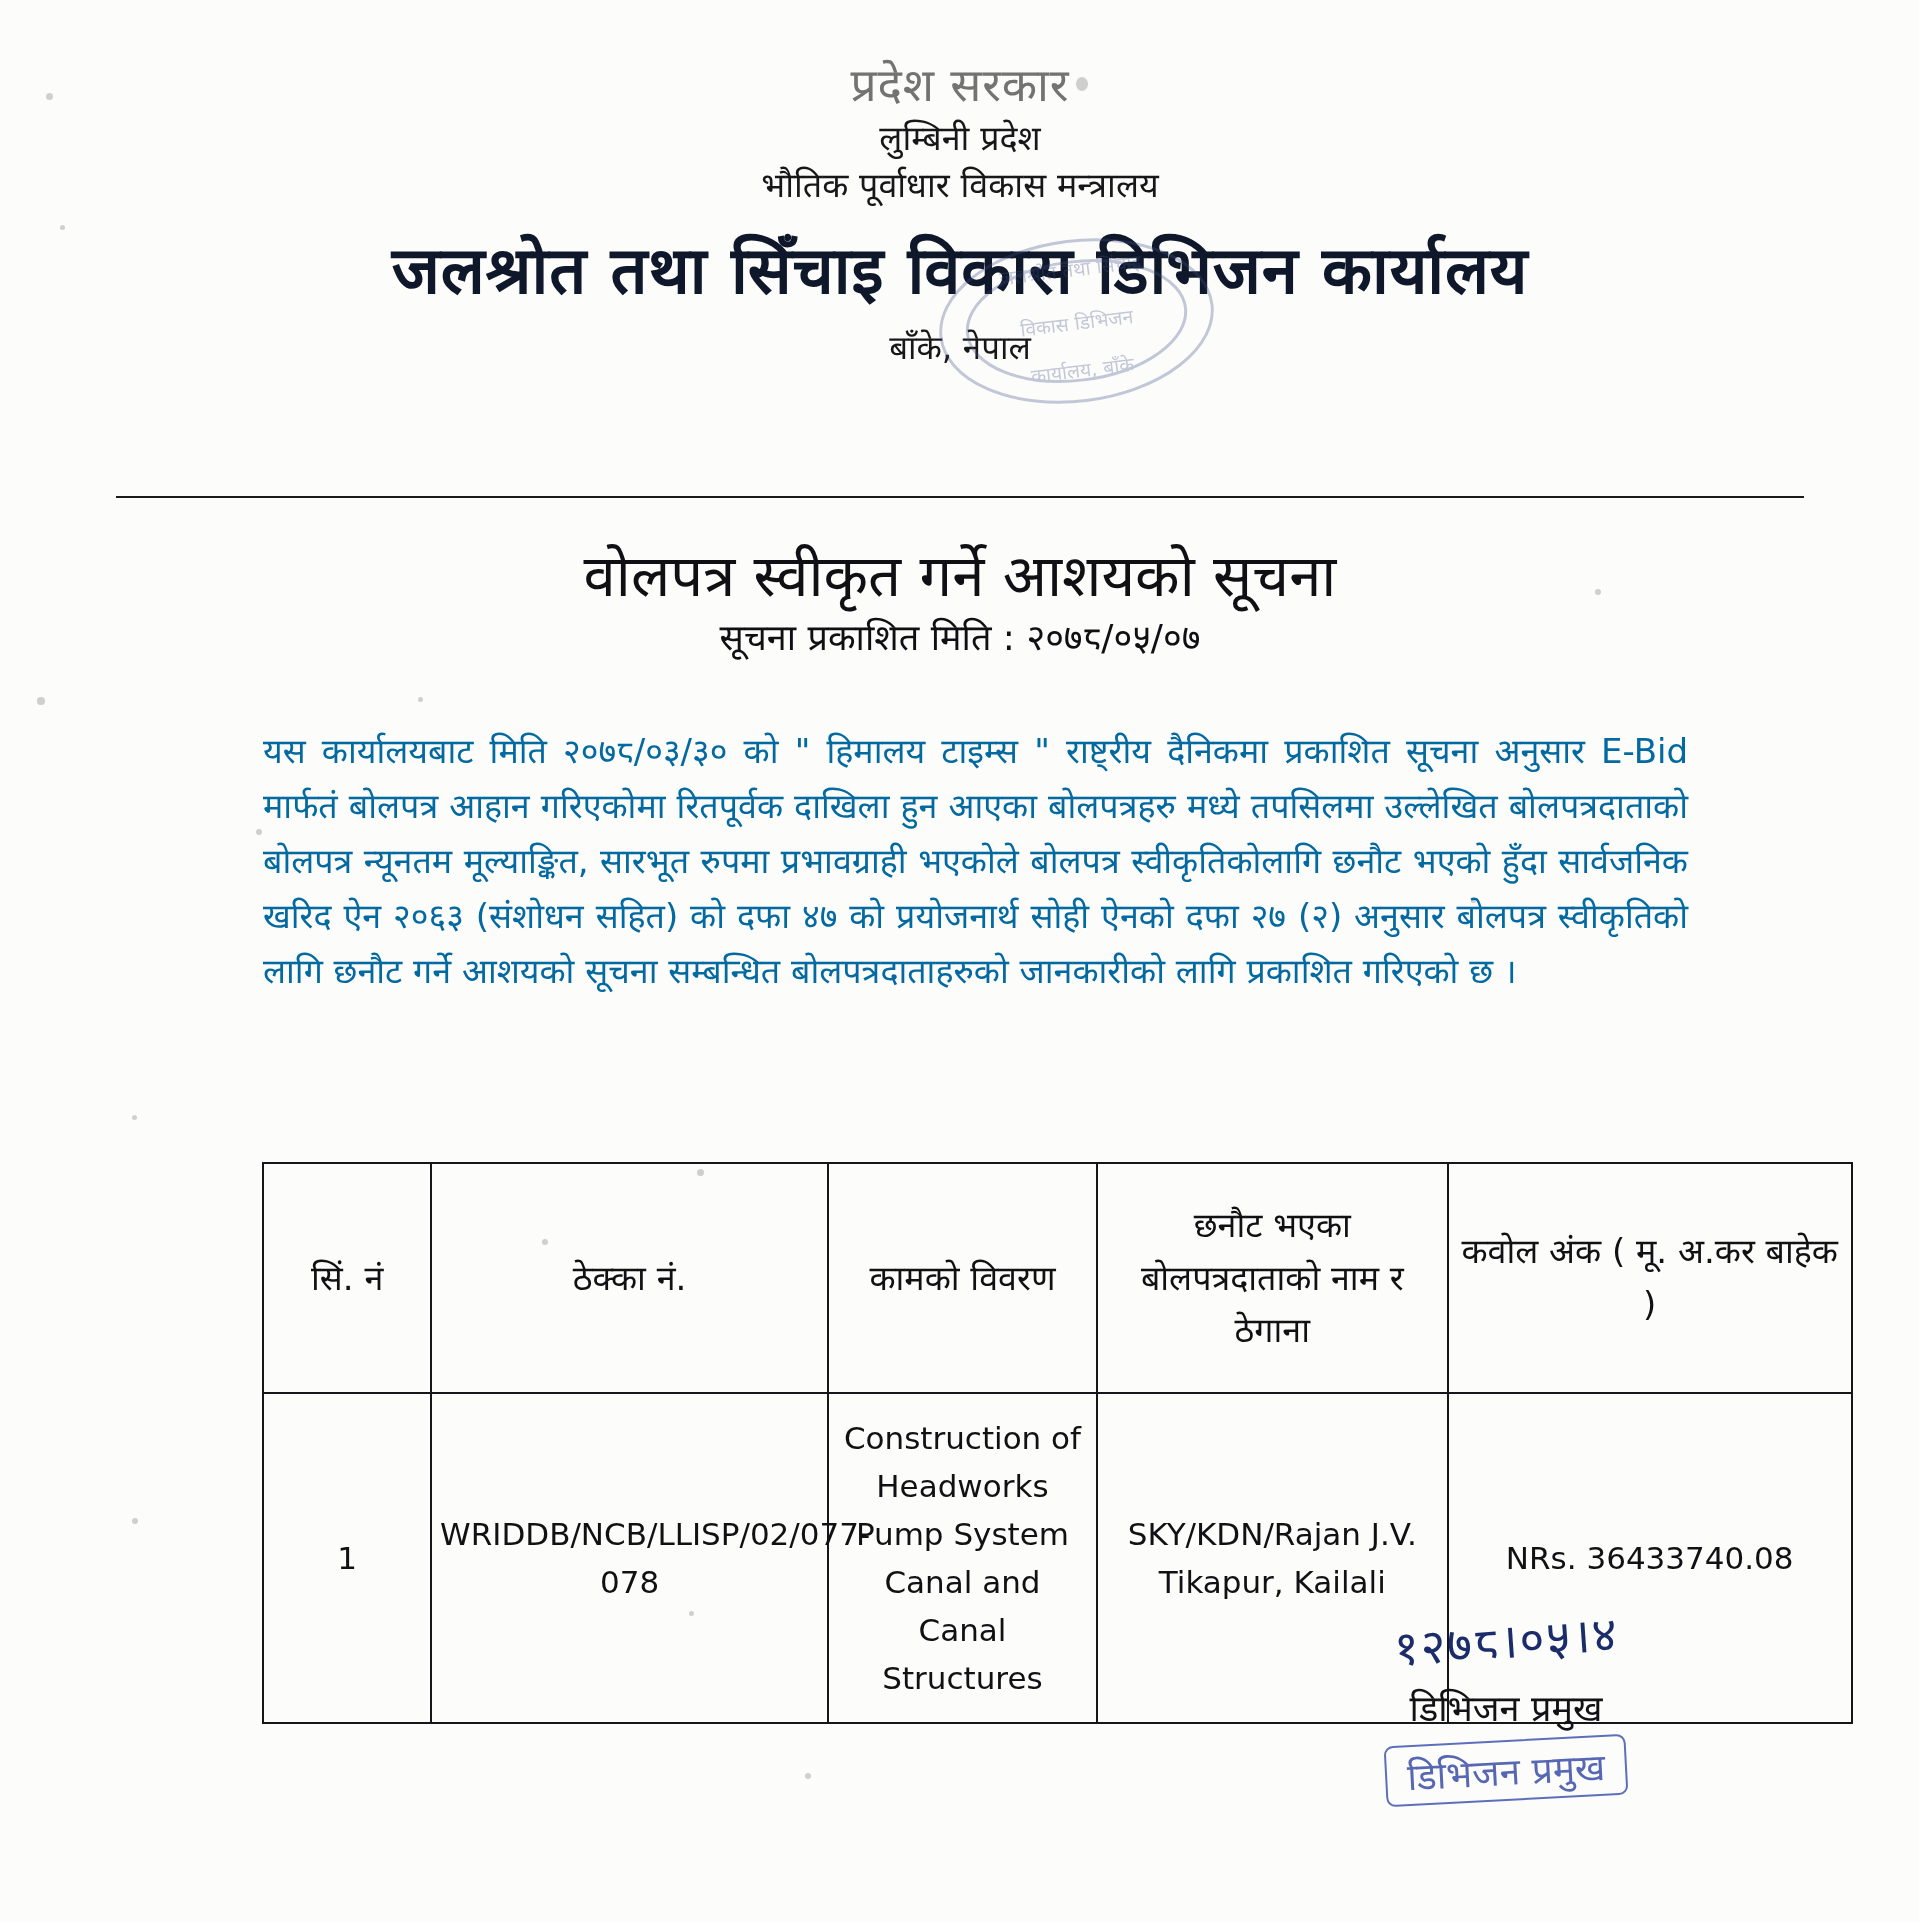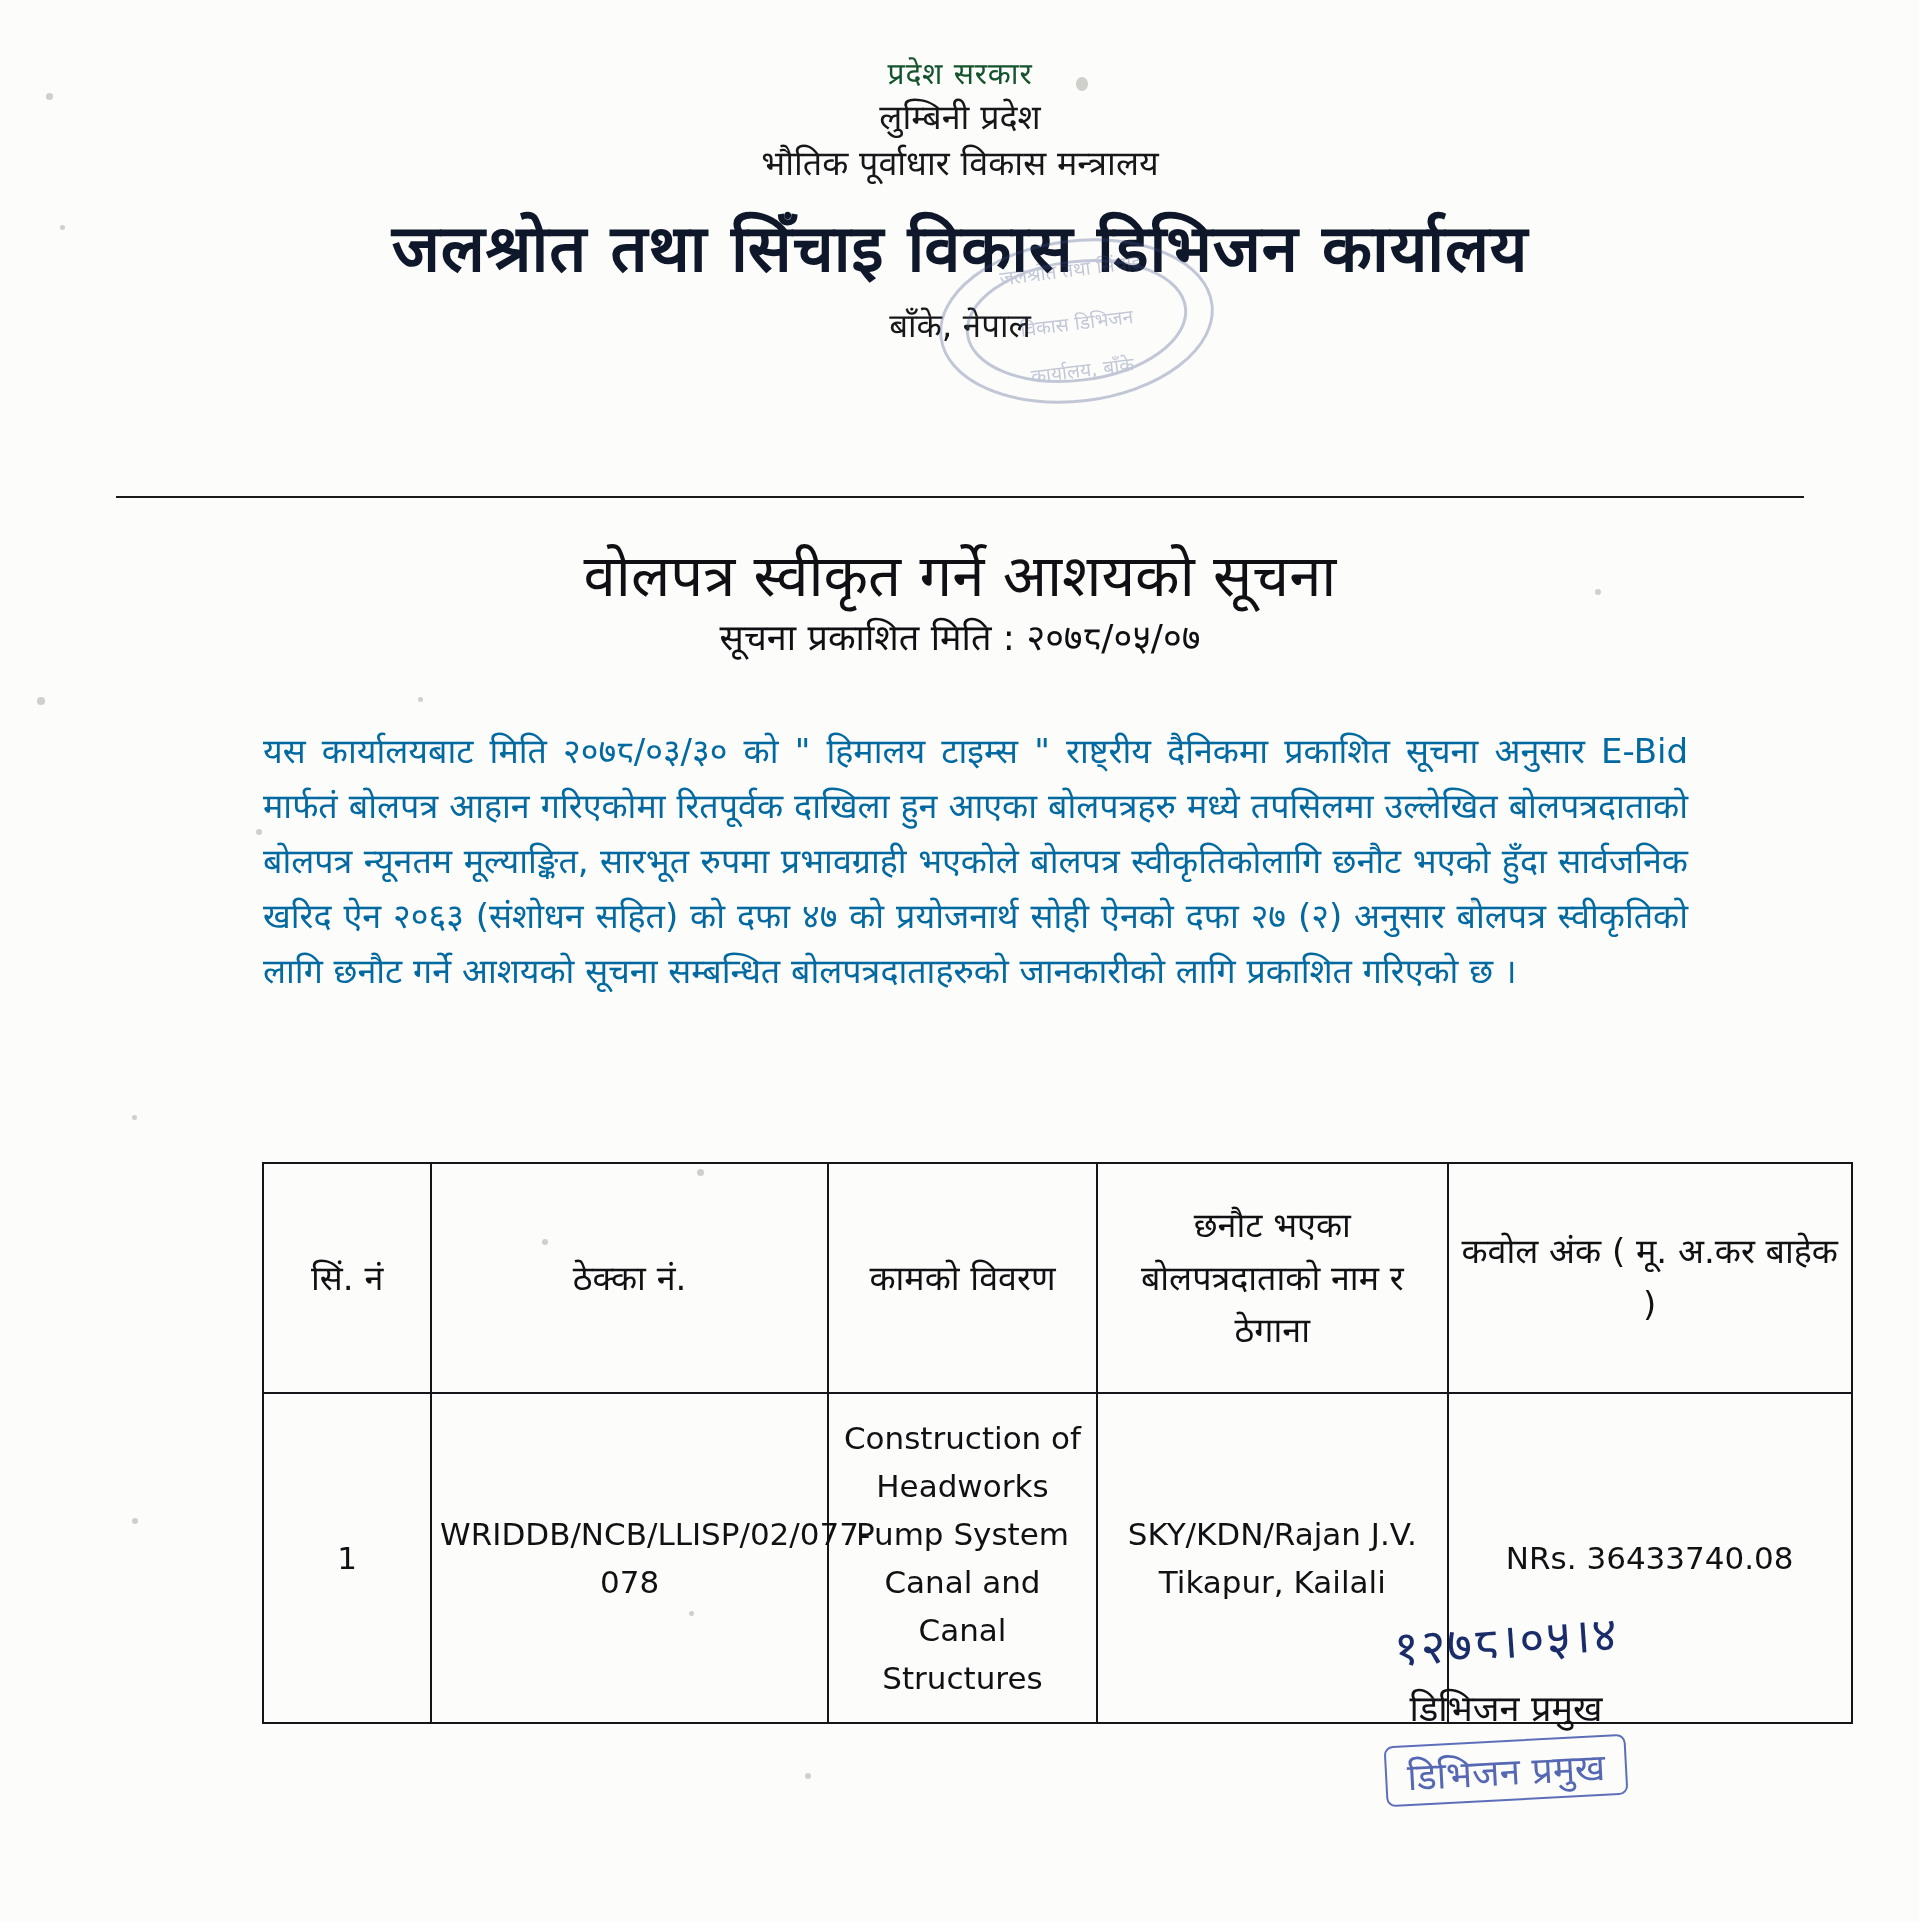--- a/index.html
+++ b/index.html
@@ -41,24 +41,24 @@
   .emblem {
     position: absolute;
     left: 155px;
     top: 27px;
     width: 209px;
     height: 194px;
   }
   .emblem svg { width: 100%; height: 100%; }
 
   .gov-line-1 {
-    font-size: 30px;
+    font-size: 46px;
     letter-spacing: 0.8px;
     line-height: 1.35;
-    color: #14532d;
+    color: #737373;
   }
   .gov-line-2 {
     font-size: 34px;
     line-height: 1.35;
     color: #17171a;
   }
   .gov-line-3 {
     font-size: 34px;
     line-height: 1.4;
     color: #17171a;

